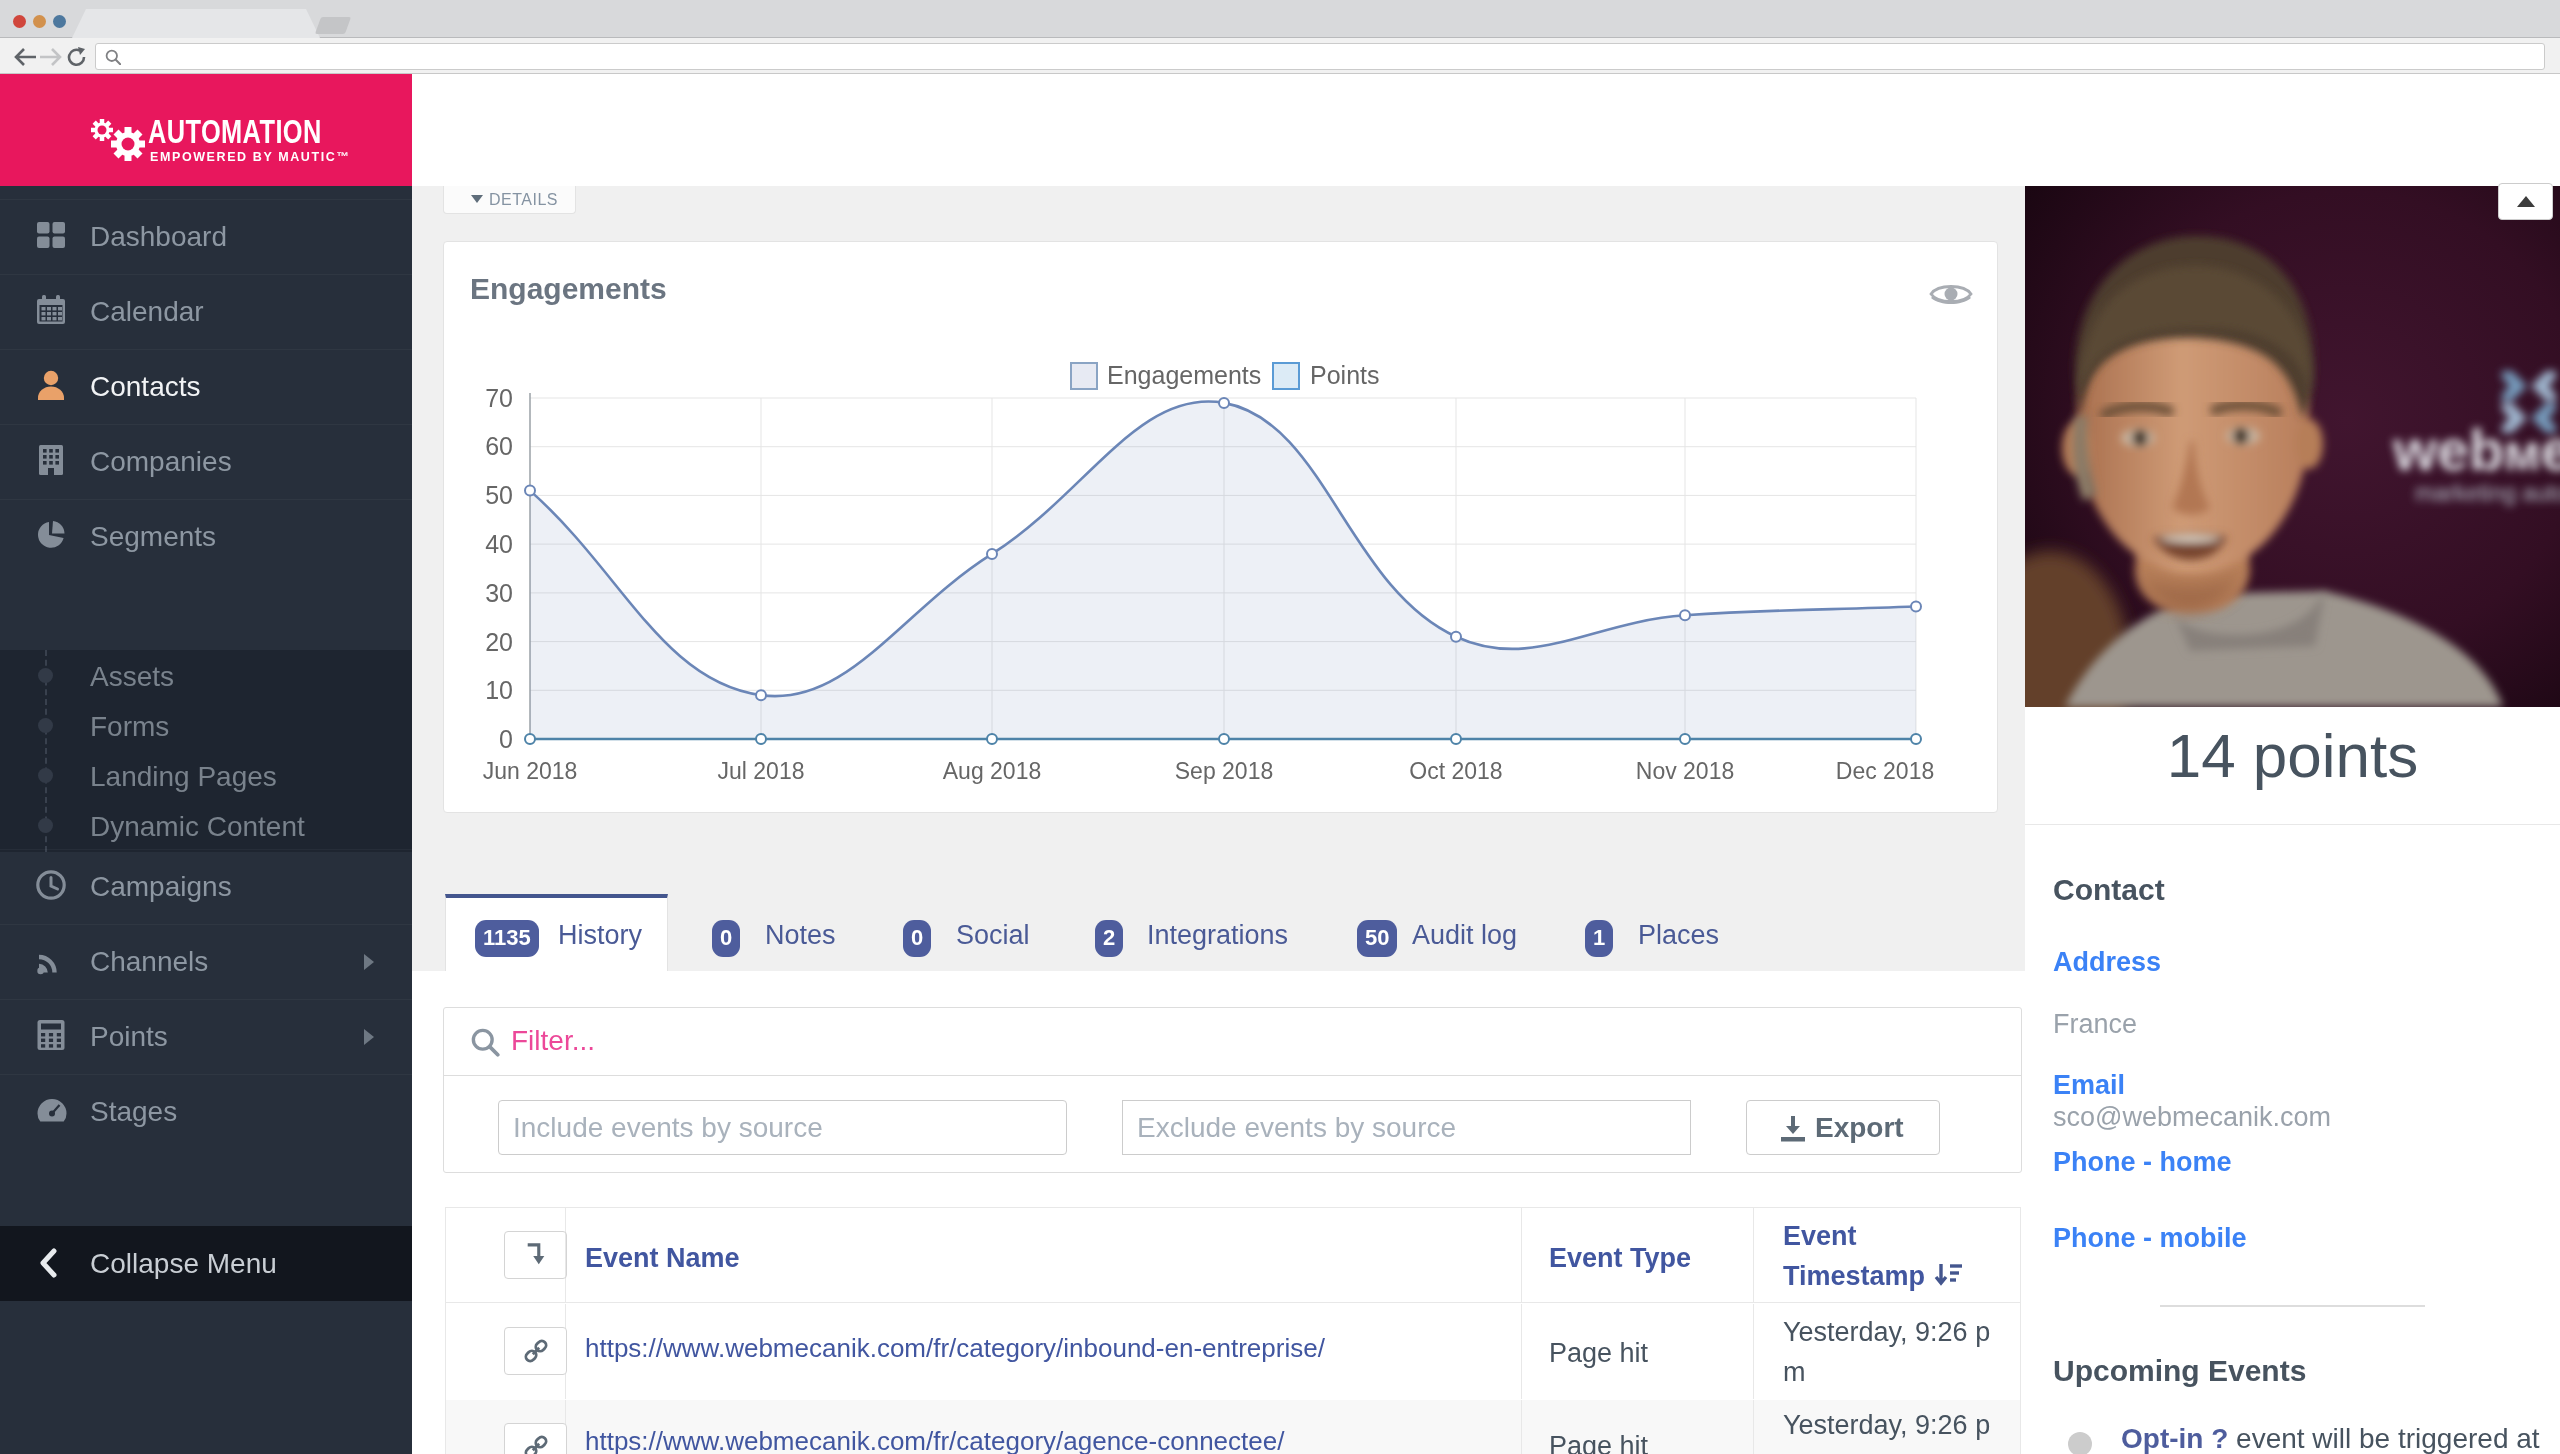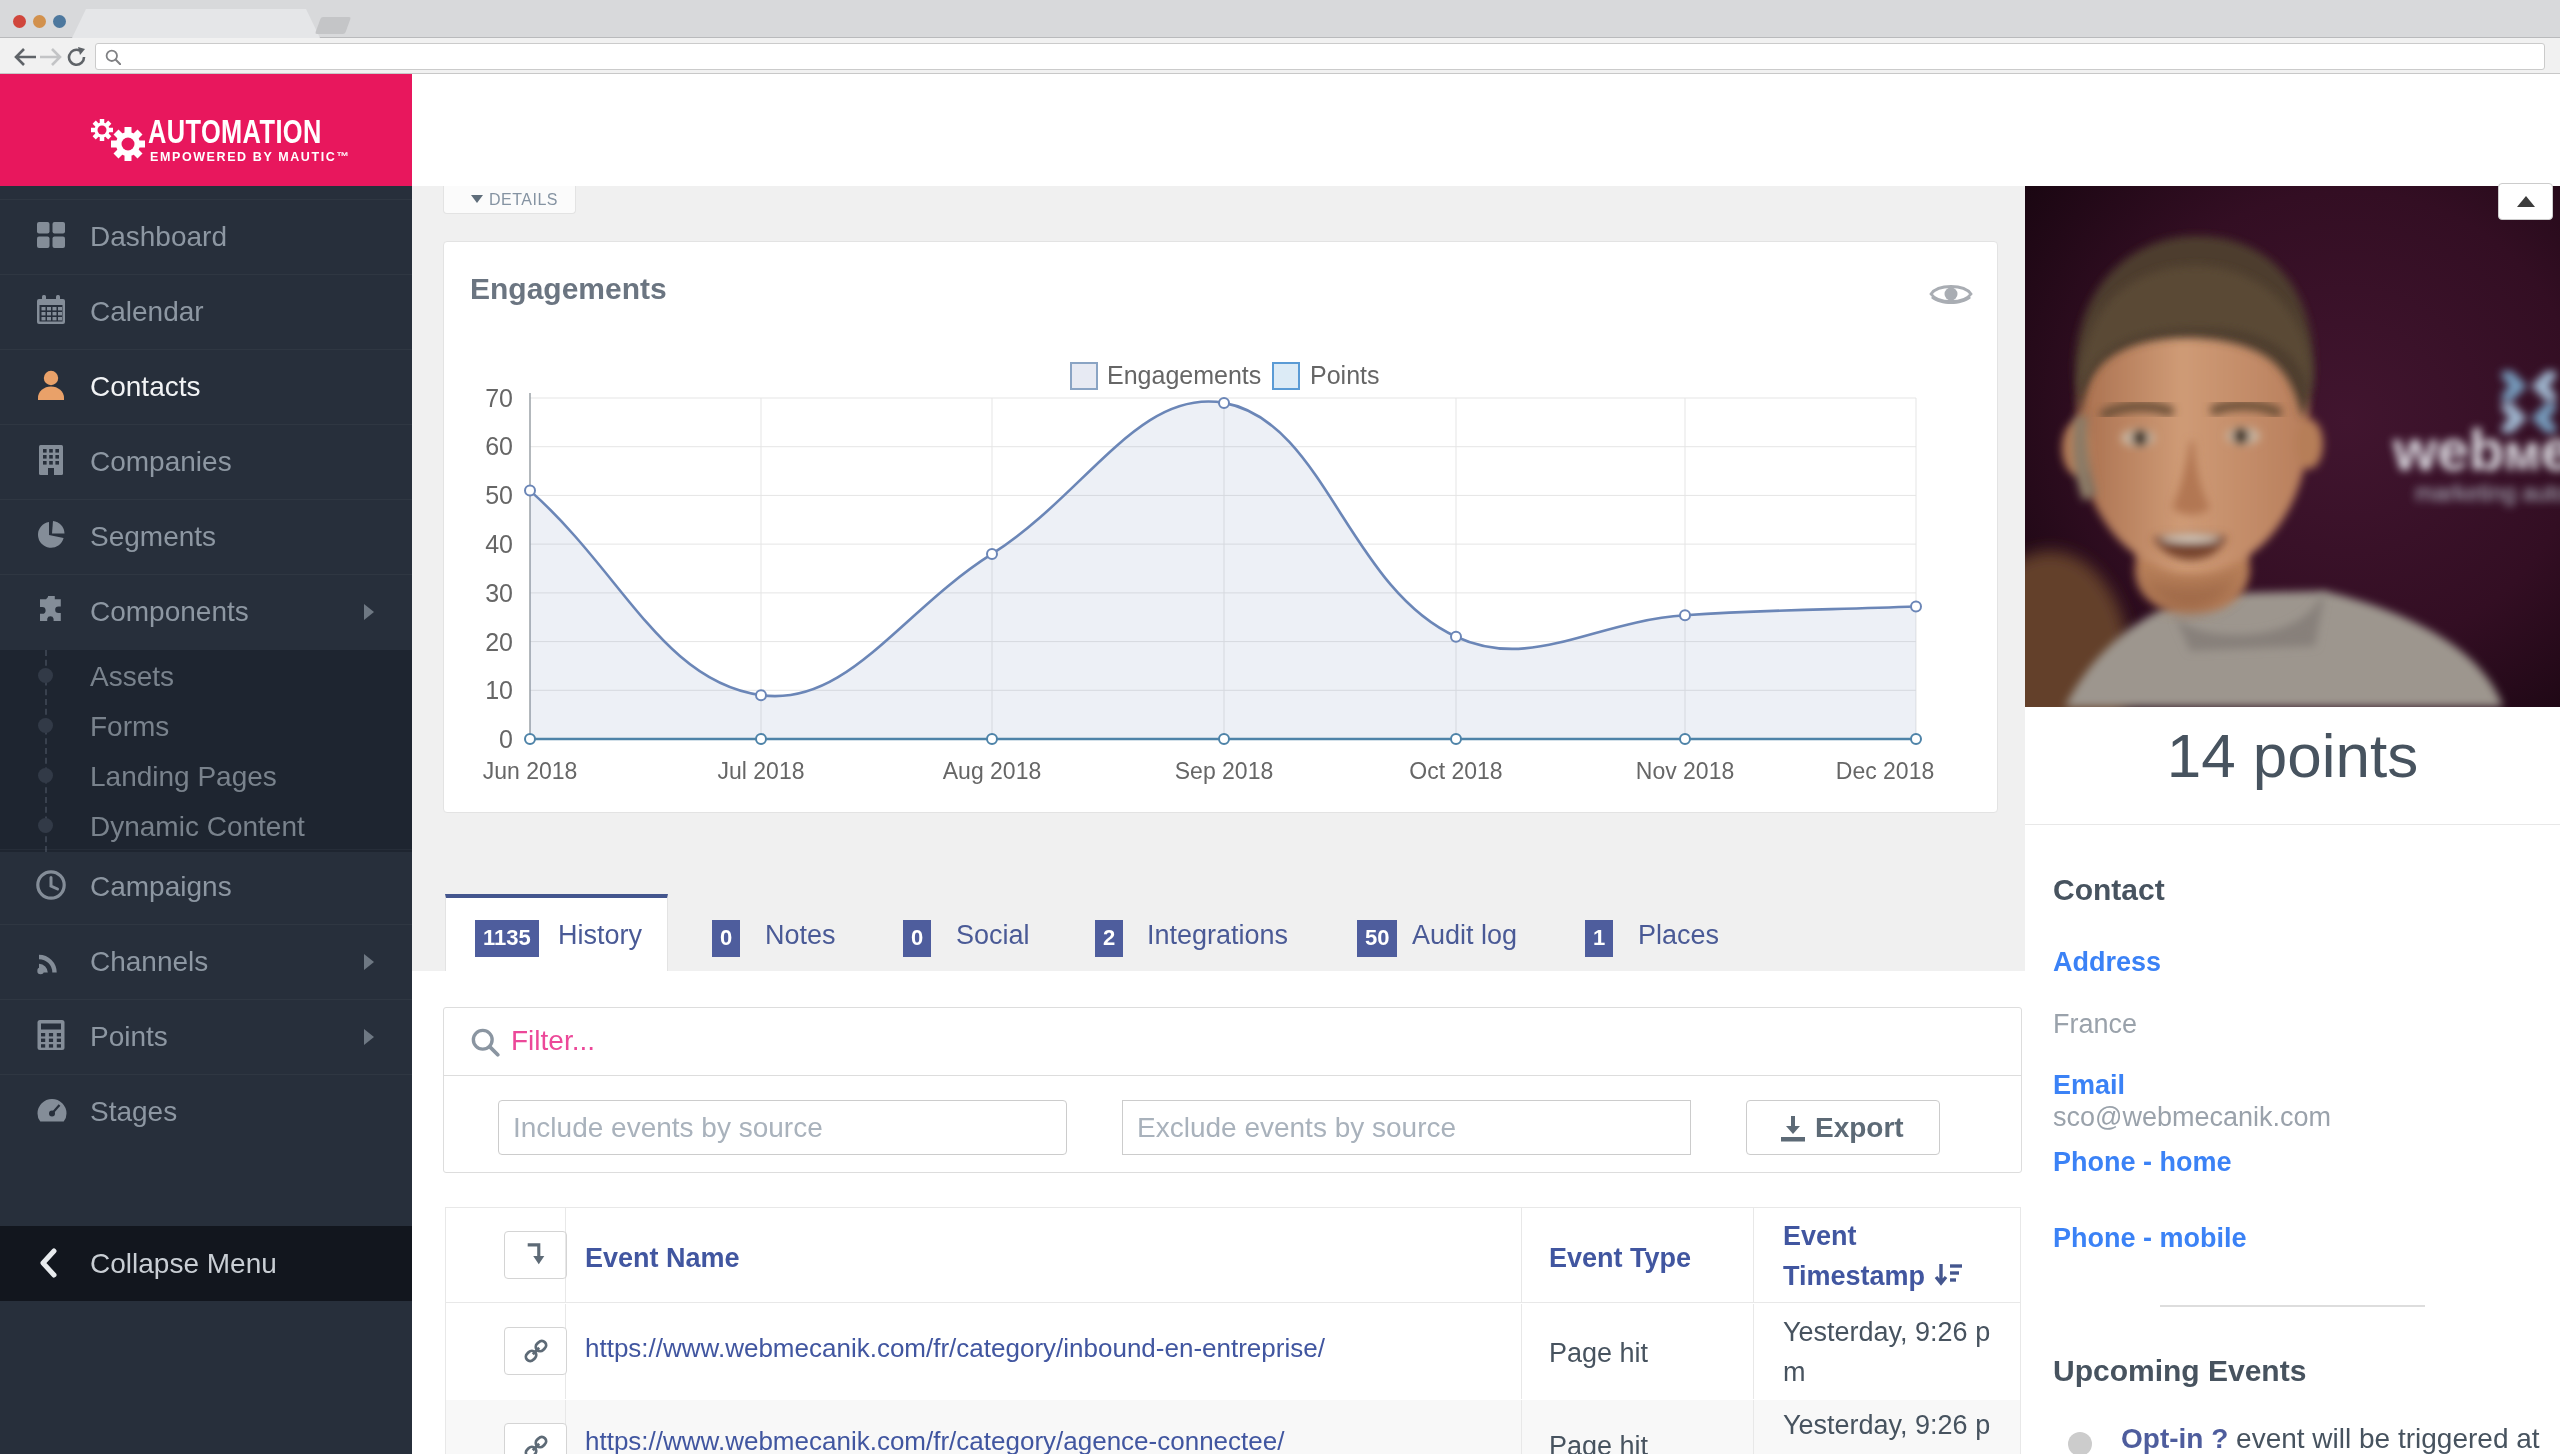--- a/index.html
+++ b/index.html
@@ -25,21 +25,21 @@
 .mi .ico { position:absolute; left:36px; top:50%; transform:translateY(-50%); width:30px; text-align:center; }
 .mi .lbl { position:absolute; left:90px; top:50%; transform:translateY(-50%); font-size:28px; color:#8d97a2; }
 .mi .arr { position:absolute; right:38px; top:50%; transform:translateY(-50%); width:0; height:0; border-left:10px solid #6e7883; border-top:8px solid transparent; border-bottom:8px solid transparent; }
 #submenu { position:absolute; top:464px; left:0; width:412px; height:202px; background:#1e2530; }
 .smi { position:absolute; left:90px; font-size:28px; color:#79828c; }
 #collapse { position:absolute; top:1040px; left:0; width:412px; height:75px; background:#12161e; }
 
 
 #main { top:186px; left:412px; width:1613px; height:1268px; background:#f0f0f0; }
 #rightpanel { top:186px; left:2025px; width:535px; height:1268px; background:#fff; }
-.badge { position:absolute; background:#4e5d9d; color:#fff; font-size:22px; font-weight:bold; border-radius:0; padding:5px 8px 6px; min-width:14px; text-align:center; }
+.badge { position:absolute; background:#4e5d9d; color:#fff; font-size:22px; font-weight:bold; border-radius:11px; padding:5px 8px 6px; min-width:14px; text-align:center; }
 .tabl { position:absolute; font-size:27px; color:#4a5a96; }
 .th { position:absolute; font-size:27px; font-weight:bold; color:#4156a0; line-height:40px; }
 .td { position:absolute; font-size:27px; color:#47535f; line-height:40px; }
 .url { position:absolute; font-size:26px; color:#4156a0; }
 .cellline { position:absolute; top:0; bottom:0; width:1px; background:#e8e8e8; }
 .linkbtn { position:absolute; width:63px; height:48px; border:1px solid #d4d4d4; border-radius:4px; background:#fff; }
 .linkbtn svg { position:absolute; left:18px; top:10px; }
 .rp-h { position:absolute; font-size:30px; font-weight:bold; color:#47535f; }
 .rp-s { position:absolute; font-size:27px; font-weight:bold; color:#3b82f6; }
 .rp-g { position:absolute; font-size:27px; color:#9aa2ab; }
@@ -164,27 +164,20 @@
           </svg></span>
         <span class="lbl">Companies</span>
       </div>
     <div class="mi" style="top:313px;">
         <span class="ico"><svg width="30" height="30" viewBox="0 0 30 30">
             <path fill="#848d98" d="M13 2 A 13 13 0 1 0 27.6 18 L 13 15 Z"></path>
             <path fill="#848d98" d="M17 1 a 13 13 0 0 1 11.5 12.5 l-12.5 0 z"></path>
           </svg></span>
         <span class="lbl">Segments</span>
       </div>
-    <div class="mi" style="top:388px;">
-        <span class="ico"><svg width="30" height="28" viewBox="0 0 30 28">
-            <path fill="#848d98" d="M12 1 a3.4 3.4 0 0 1 6.8 0 l0 2.2 6 0 0 7.3 -2.3 0 a3.3 3.3 0 0 0 0 6.6 l2.3 0 0 7.9 -7.2 0 0-2.2 a3.3 3.3 0 0 0 -6.4 0 l0 2.2 -7.2 0 0-7.2 2.2 0 a3.4 3.4 0 0 0 0-6.8 l-2.2 0 0-7.8 6 0 z"></path>
-          </svg></span>
-        <span class="lbl">Components</span>
-        <span class="arr"></span>
-      </div>
     <div id="submenu">
       <div style="position:absolute;left:45px;top:0;width:0;height:202px;border-left:2px dashed #39414e;"></div>
       <div style="position:absolute;left:38px;top:18px;width:15px;height:15px;border-radius:50%;background:#323a47;"></div>
       <div style="position:absolute;left:38px;top:68px;width:15px;height:15px;border-radius:50%;background:#323a47;"></div>
       <div style="position:absolute;left:38px;top:118px;width:15px;height:15px;border-radius:50%;background:#323a47;"></div>
       <div style="position:absolute;left:38px;top:168px;width:15px;height:15px;border-radius:50%;background:#323a47;"></div>
       <span class="smi" style="top:11px;">Assets</span>
       <span class="smi" style="top:61px;">Forms</span>
       <span class="smi" style="top:111px;">Landing Pages</span>
       <span class="smi" style="top:161px;">Dynamic Content</span>

